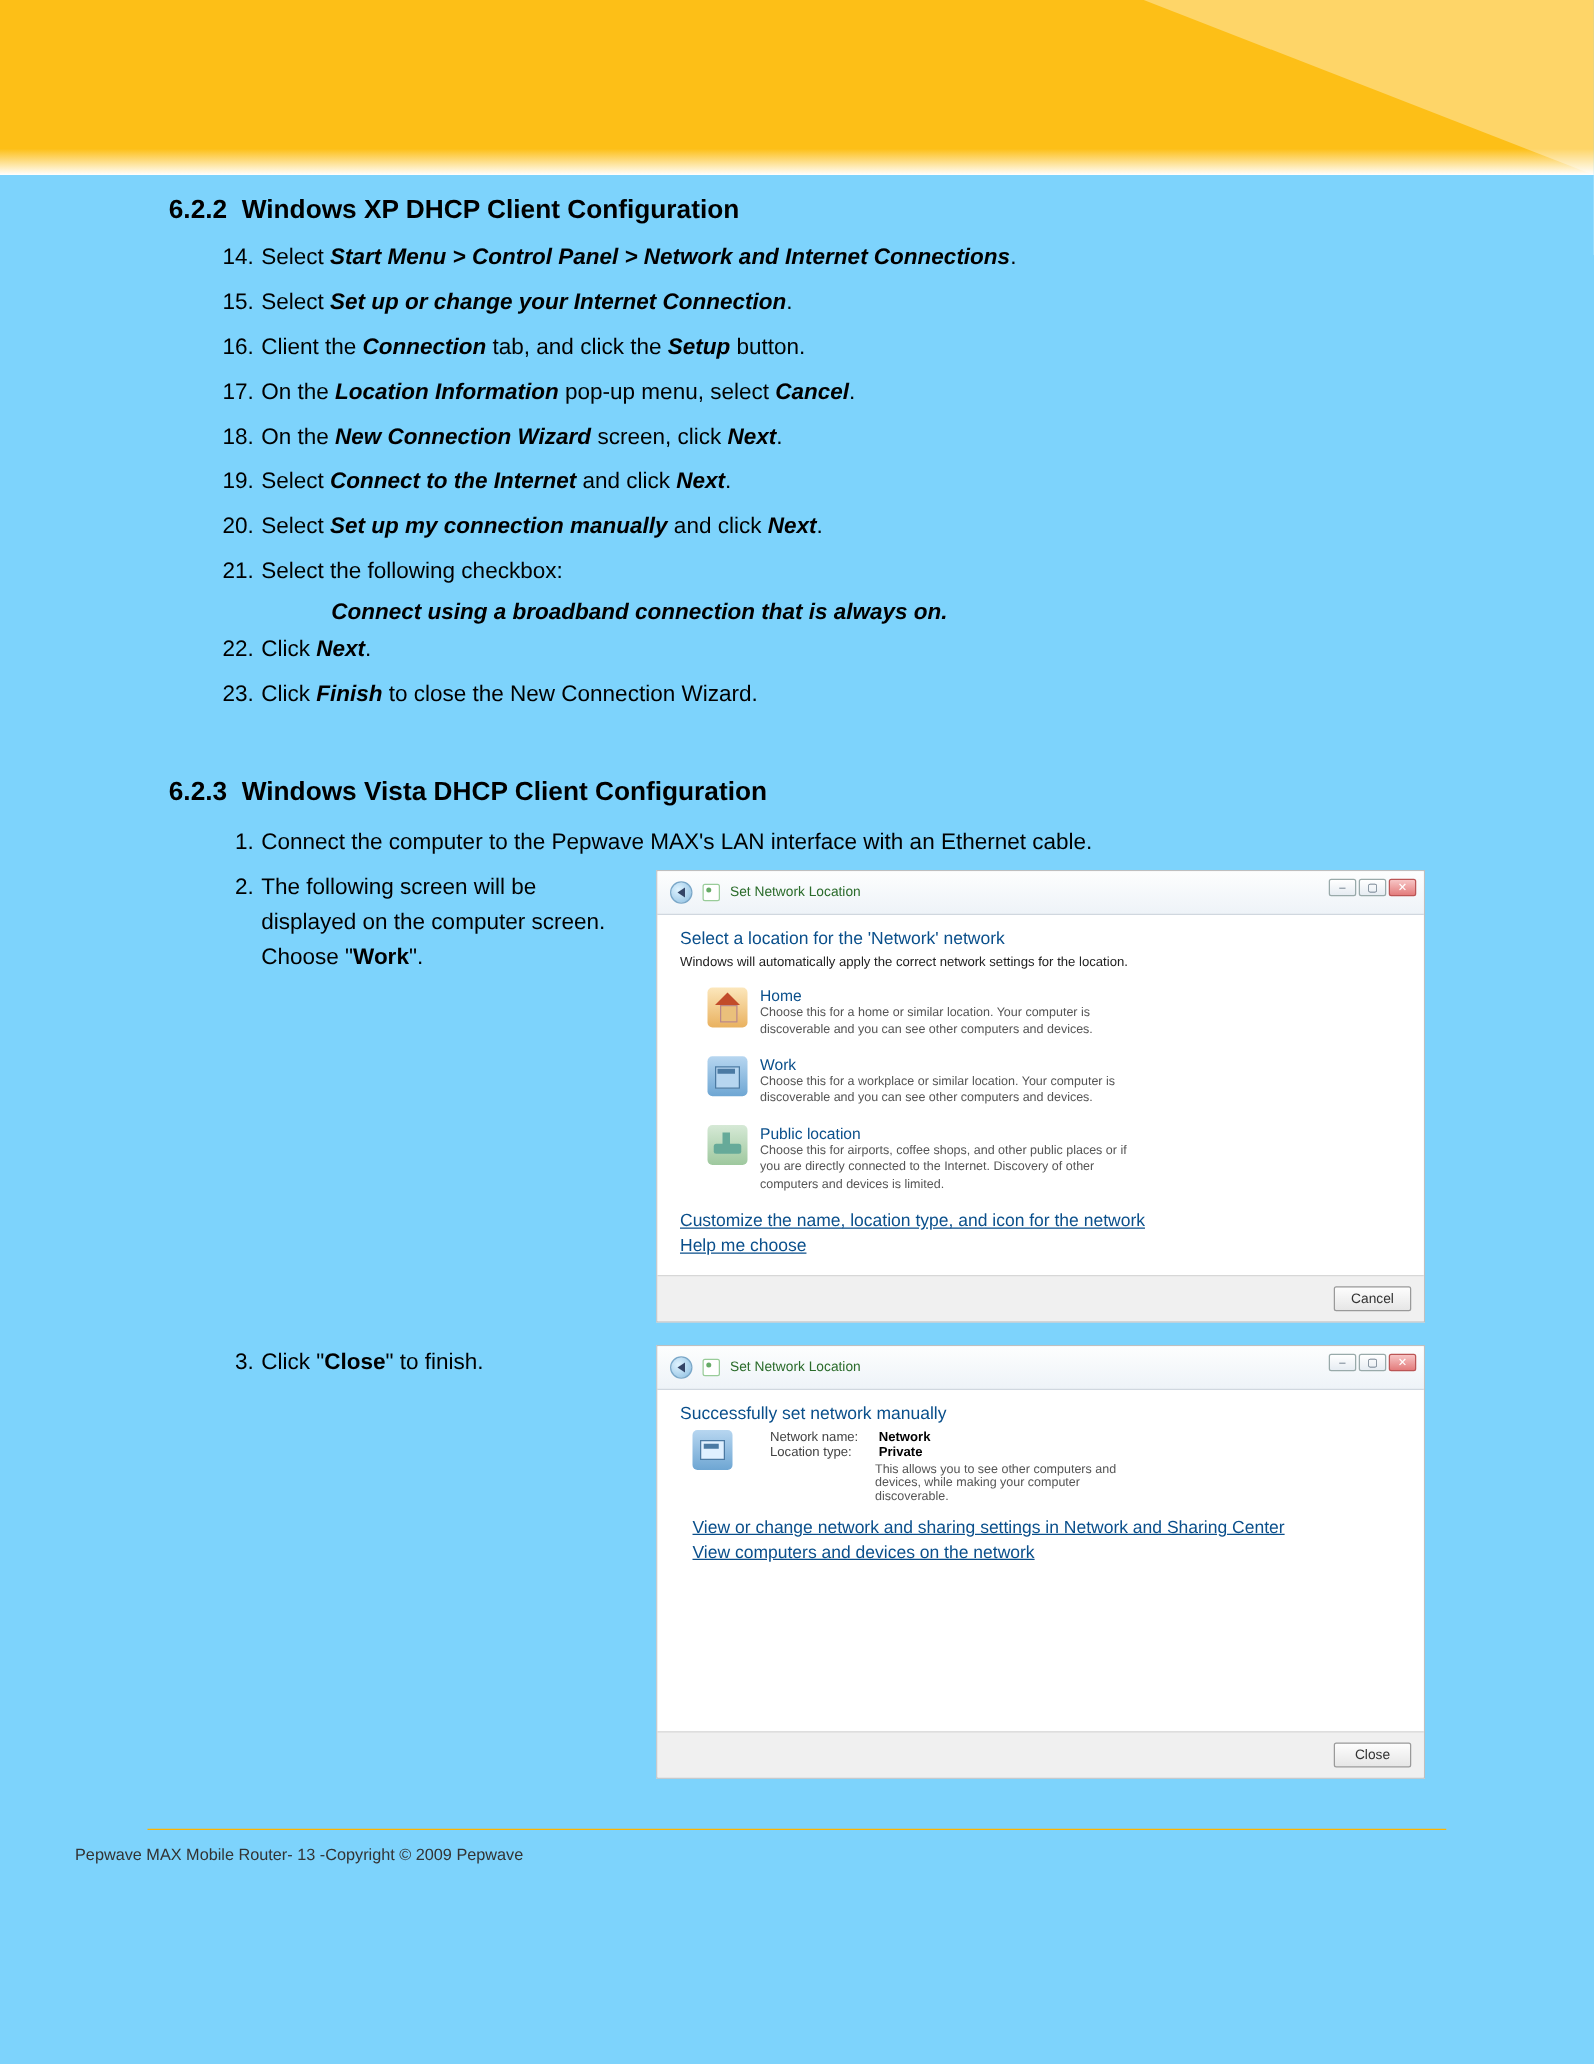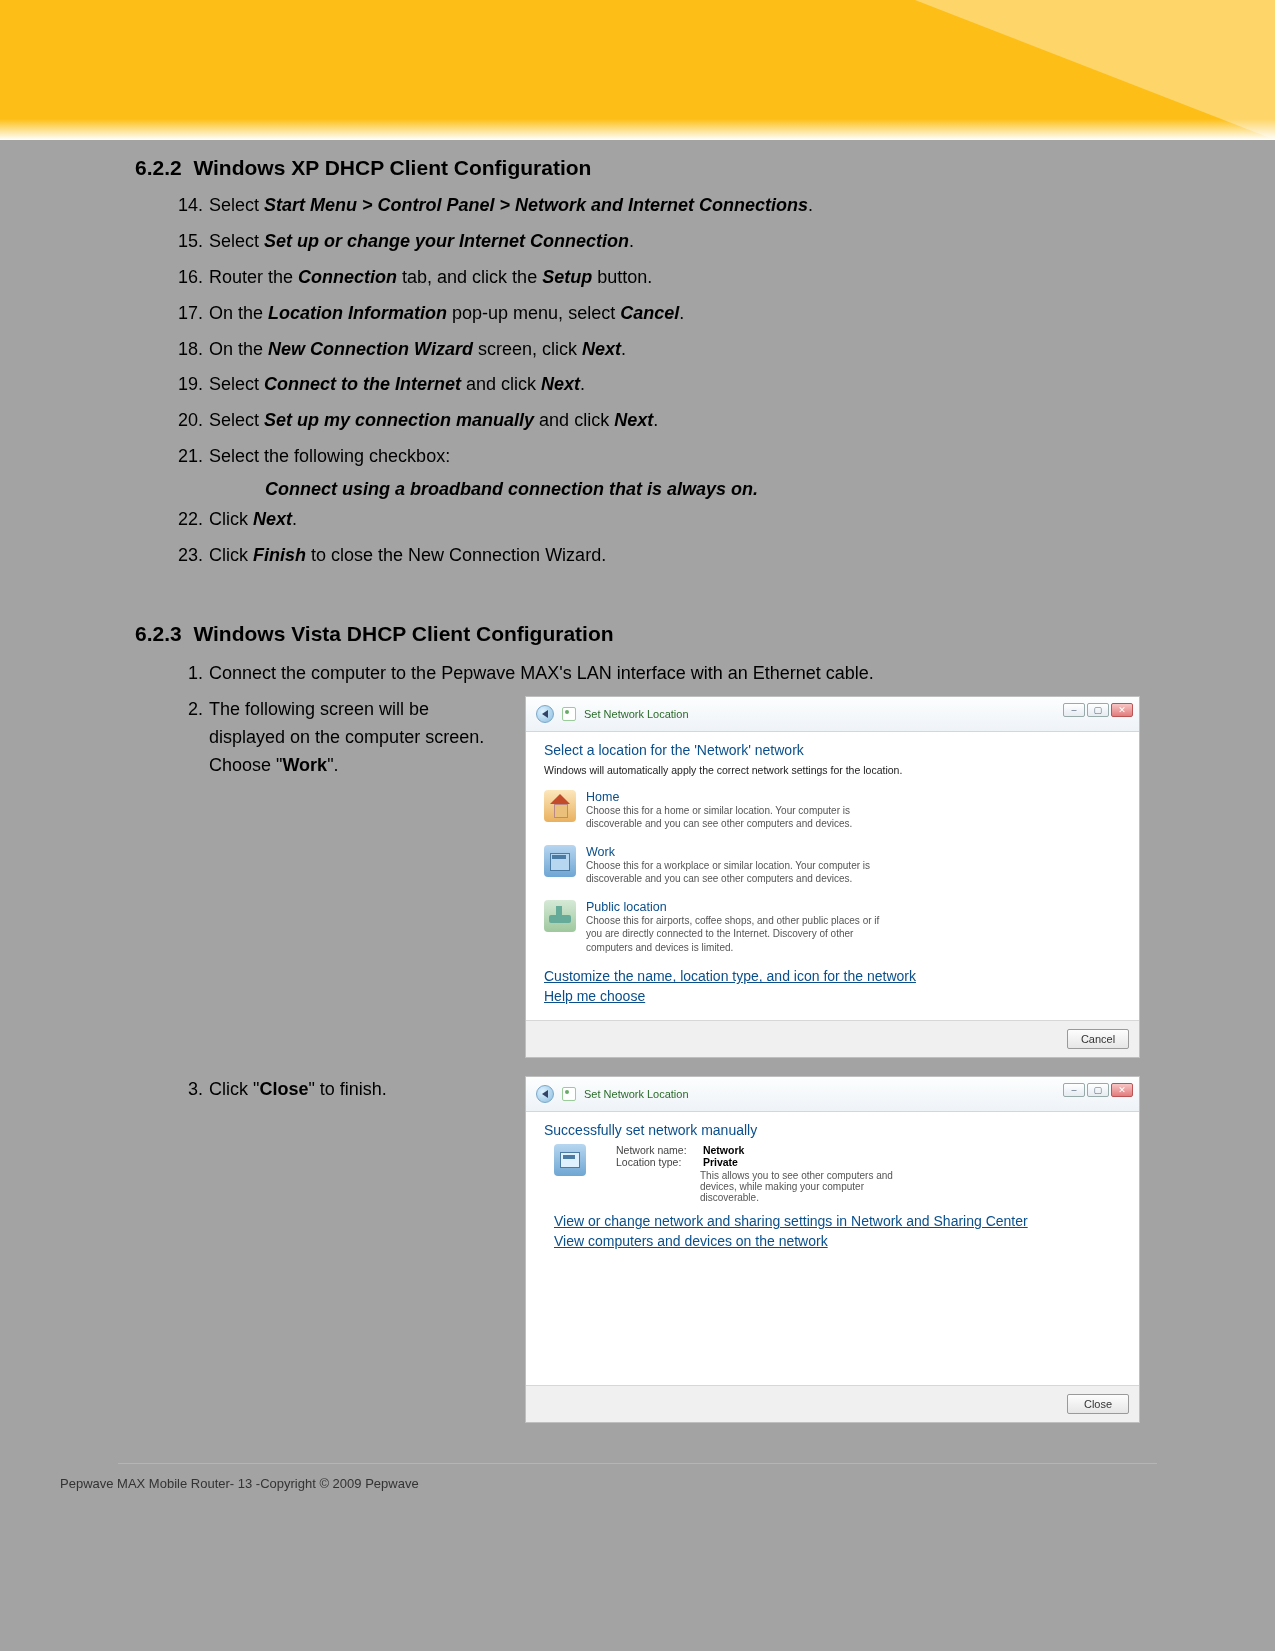--- a/index.html
+++ b/index.html
@@ -6,21 +6,21 @@
   body {
     font-family: Verdana, Geneva, sans-serif;
     background: #fff;
     width: 1275px;
     margin: 0 auto;
     color: #000;
   }
   .page {
     width: 1275px;
     min-height: 1651px;
-    background: #a3a3a3;
+    background: #7dd3fc;
     position: relative;
     padding-bottom: 60px;
   }
   .banner {
     height: 140px;
     background: linear-gradient(to bottom, #fdbf17 0%, #fdbf17 85%, #fff 100%);
     width: 100%;
   }
   .banner-diag {
     position: absolute;
@@ -119,21 +119,21 @@
   .winbtns { position:absolute; right:6px; top:6px; display:flex; gap:2px; }
   .winbtns span {
     width: 22px; height: 14px; border:1px solid #9aa; border-radius:2px;
     background: linear-gradient(#fff,#e6ecf2);
     font-size:9px; text-align:center; line-height:12px; color:#567;
   }
   .winbtns span.cl { background: linear-gradient(#f7c5c5,#e37c7c); border-color:#b55; color:#fff; }
   .fig-body { padding: 10px 18px 16px 18px; background:#fff; }
   .fig-h1 { color: #0a4f8b; font-size: 14px; margin-bottom: 6px; }
   .fig-sub { font-size: 10.5px; color:#222; margin-bottom: 14px; }
-  .opt { display:flex; gap:10px; margin: 10px 0 14px 0; }
+  .opt { display:flex; gap:10px; margin: 10px 0 14px 22px; }
   .opt-icon { width:32px; height:32px; flex:0 0 32px; border-radius:4px; position:relative; }
   .opt-icon.home {
     background: linear-gradient(#fce7bc,#e9b15f);
   }
   .opt-icon.home::before {
     content:""; position:absolute; left:6px; top:4px; width:0; height:0;
     border-left:10px solid transparent; border-right:10px solid transparent;
     border-bottom:10px solid #c24c2a;
   }
   .opt-icon.home::after {
@@ -215,21 +215,21 @@
     </div>
 
     <ol class="steps">
       <li data-num="14">
         <span>Select </span><span class="bd">Start Menu &gt; Control Panel &gt; Network and Internet Connections</span><span>.</span>
       </li>
       <li data-num="15">
         <span>Select </span><span class="bd">Set up or change your Internet Connection</span><span>.</span>
       </li>
       <li data-num="16">
-        <span>Router the </span><span class="bd">Connection</span><span> tab, and click the </span><span class="bd">Setup</span><span> button.</span>
+        <span>Client the </span><span class="bd">Connection</span><span> tab, and click the </span><span class="bd">Setup</span><span> button.</span>
       </li>
       <li data-num="17">
         <span>On the </span><span class="bd">Location Information</span><span> pop-up menu, select </span><span class="bd">Cancel</span><span>.</span>
       </li>
       <li data-num="18">
         <span>On the </span><span class="bd">New Connection Wizard</span><span> screen, click </span><span class="bd">Next</span><span>.</span>
       </li>
       <li data-num="19">
         <span>Select </span><span class="bd">Connect to the Internet</span><span> and click </span><span class="bd">Next</span><span>.</span>
       </li>

